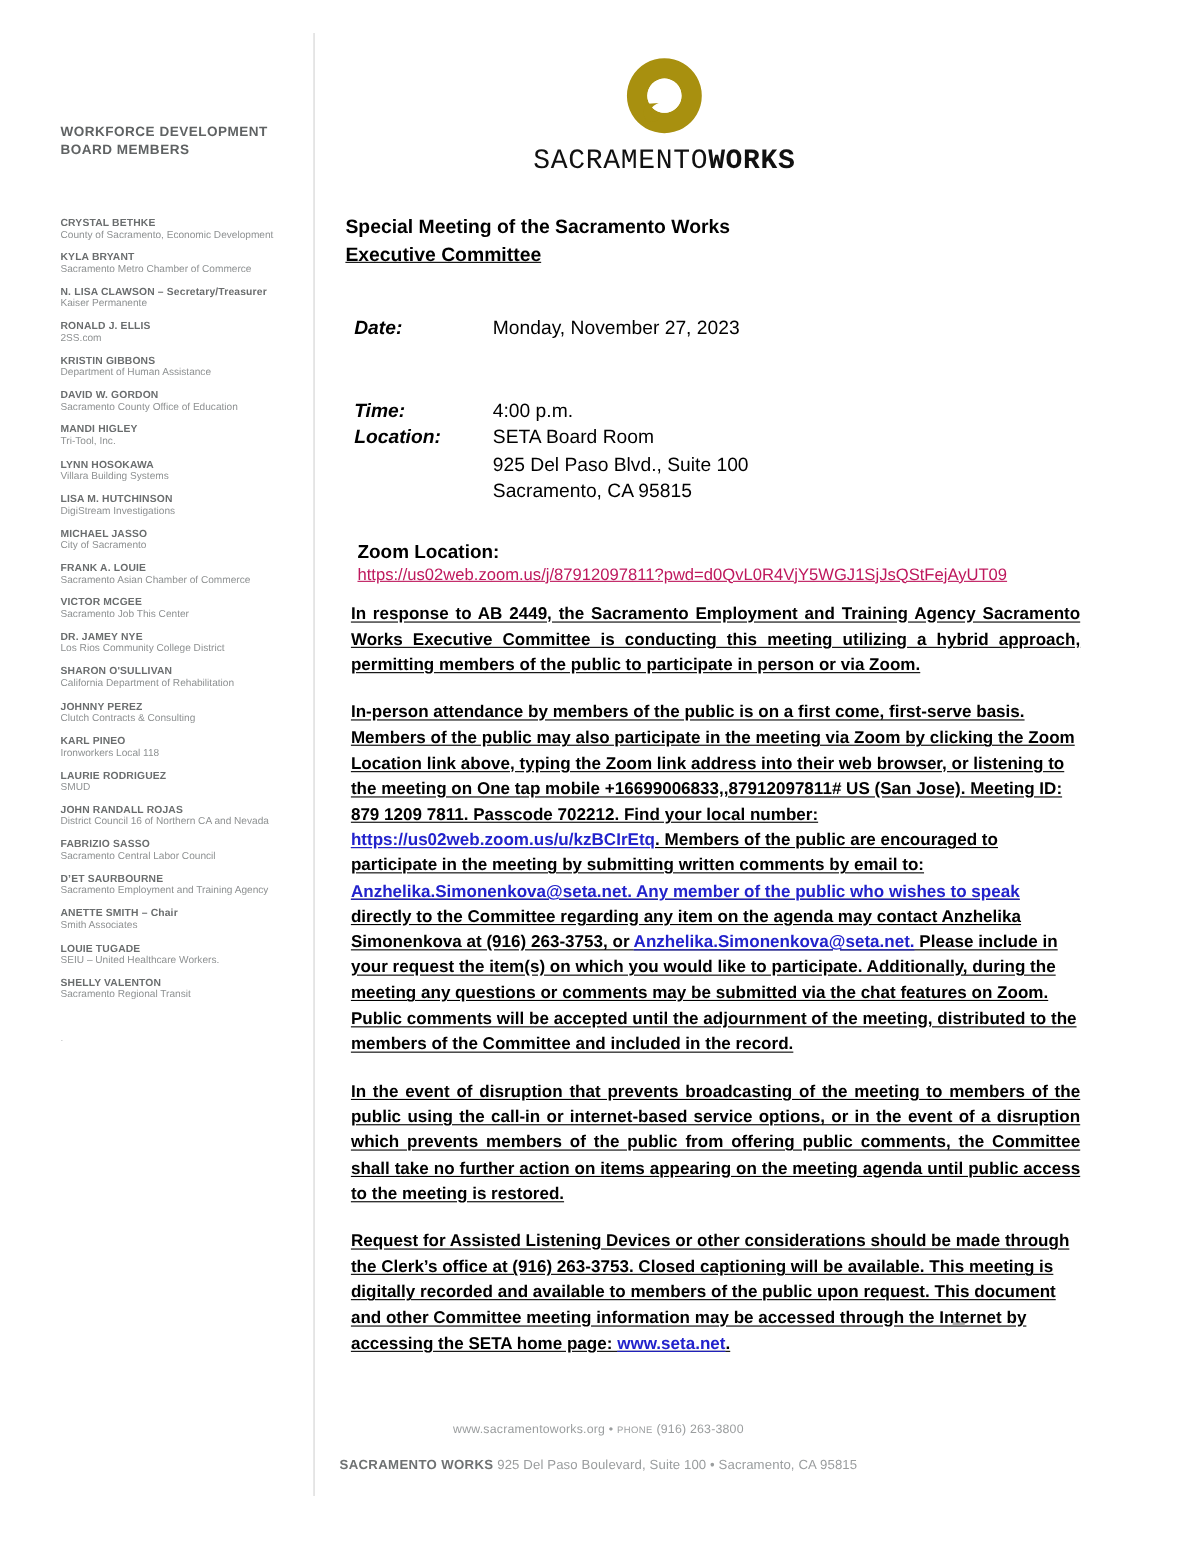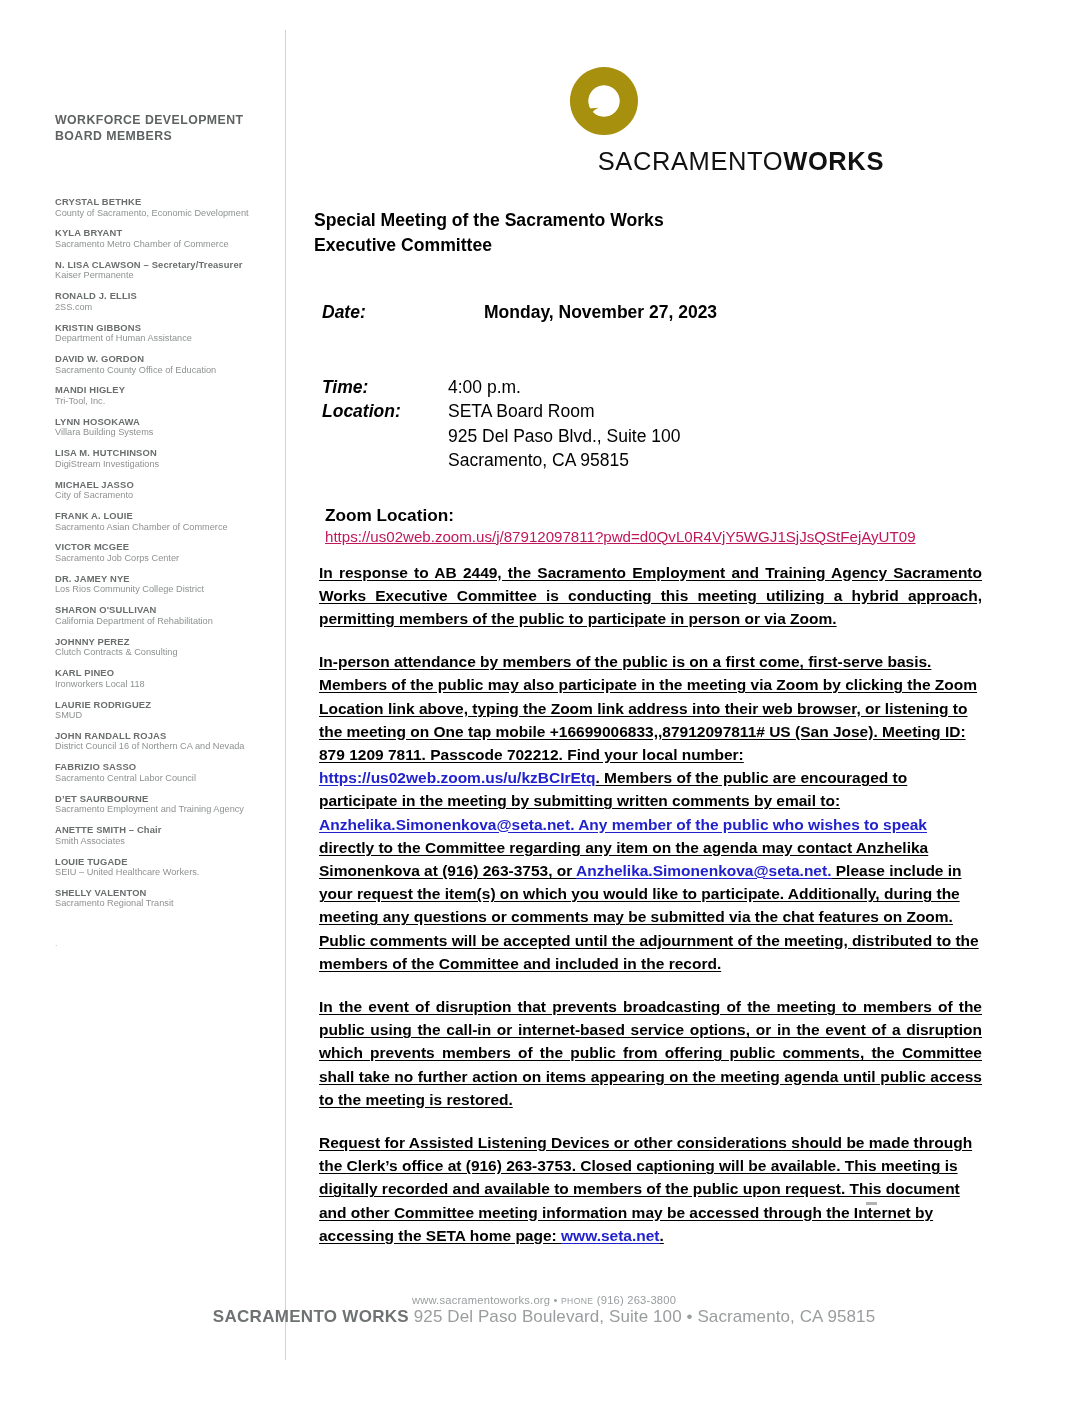--- a/index.html
+++ b/index.html
@@ -71,24 +71,25 @@
   
   .main {
     position: absolute;
     left: 314px;
     top: 0;
     width: 700px;
   }
 
   
   .logo-block {
-    padding-top: 64px;
-    text-align: right;
+    padding-top: 50px;
+    text-align: center;
     width: 560px;
     margin-left: 10px;
+    font-family: Liberation Mono, monospace;
   }
   .logo-mark {
     width: 74px;
     height: 74px;
     margin: 0 auto 10px auto;
     display: block;
   }
   .logo-word {
     font-size: 25.5px;
     letter-spacing: 0.6px;
@@ -102,40 +103,41 @@
   
   .doc-title {
     margin-top: 34px;
     text-align: left;
     width: 700px;
     font-size: 17.6px;
     font-weight: bold;
     line-height: 25px;
   }
   .doc-title .sub {
+    text-decoration: underline;
   }
 
   
   .meta {
     margin-top: 42px;
     margin-left: 8px;
     font-size: 17.5px;
   }
   .meta-row {
     display: flex;
     align-items: flex-start;
     line-height: 24.5px;
   }
   .meta-label {
     width: 126px;
     flex: 0 0 126px;
     font-weight: bold;
     font-style: italic;
   }
-  .meta-value { font-weight: bold; margin-left: 36px; }
+  .meta-value { font-weight: normal; }
   .meta-value-reg { font-weight: normal; }
 
   .meta-time {
     margin-top: 50px;
   }
 
   
   .zoom-loc {
     margin-top: 31px;
     margin-left: 11px;
@@ -198,22 +200,23 @@
   .footer-line1 {
     font-size: 11.2px;
     line-height: 16px;
     letter-spacing: 0.2px;
   }
   .footer-line1 .phone-label {
     font-size: 8.6px;
     letter-spacing: 0.4px;
   }
   .footer-line2 {
-    font-size: 17px;
+    font-size: 12px;
     line-height: 16px;
+    margin-top: 15px;
     letter-spacing: 0.1px;
   }
   .footer-line2 .org {
     font-weight: bold;
     color: #6f7273;
     letter-spacing: 0.3px;
   }
 </style>
 </head>
 <body>
@@ -264,21 +267,21 @@
         <div class="member">
           <div class="member-name">MICHAEL JASSO</div>
           <div class="member-org">City of Sacramento</div>
         </div>
         <div class="member">
           <div class="member-name">FRANK A. LOUIE</div>
           <div class="member-org">Sacramento Asian Chamber of Commerce</div>
         </div>
         <div class="member">
           <div class="member-name">VICTOR MCGEE</div>
-          <div class="member-org">Sacramento Job Corps Center</div>
+          <div class="member-org">Sacramento Job This Center</div>
         </div>
         <div class="member">
           <div class="member-name">DR. JAMEY NYE</div>
           <div class="member-org">Los Rios Community College District</div>
         </div>
         <div class="member">
           <div class="member-name">SHARON O'SULLIVAN</div>
           <div class="member-org">California Department of Rehabilitation</div>
         </div>
         <div class="member">

